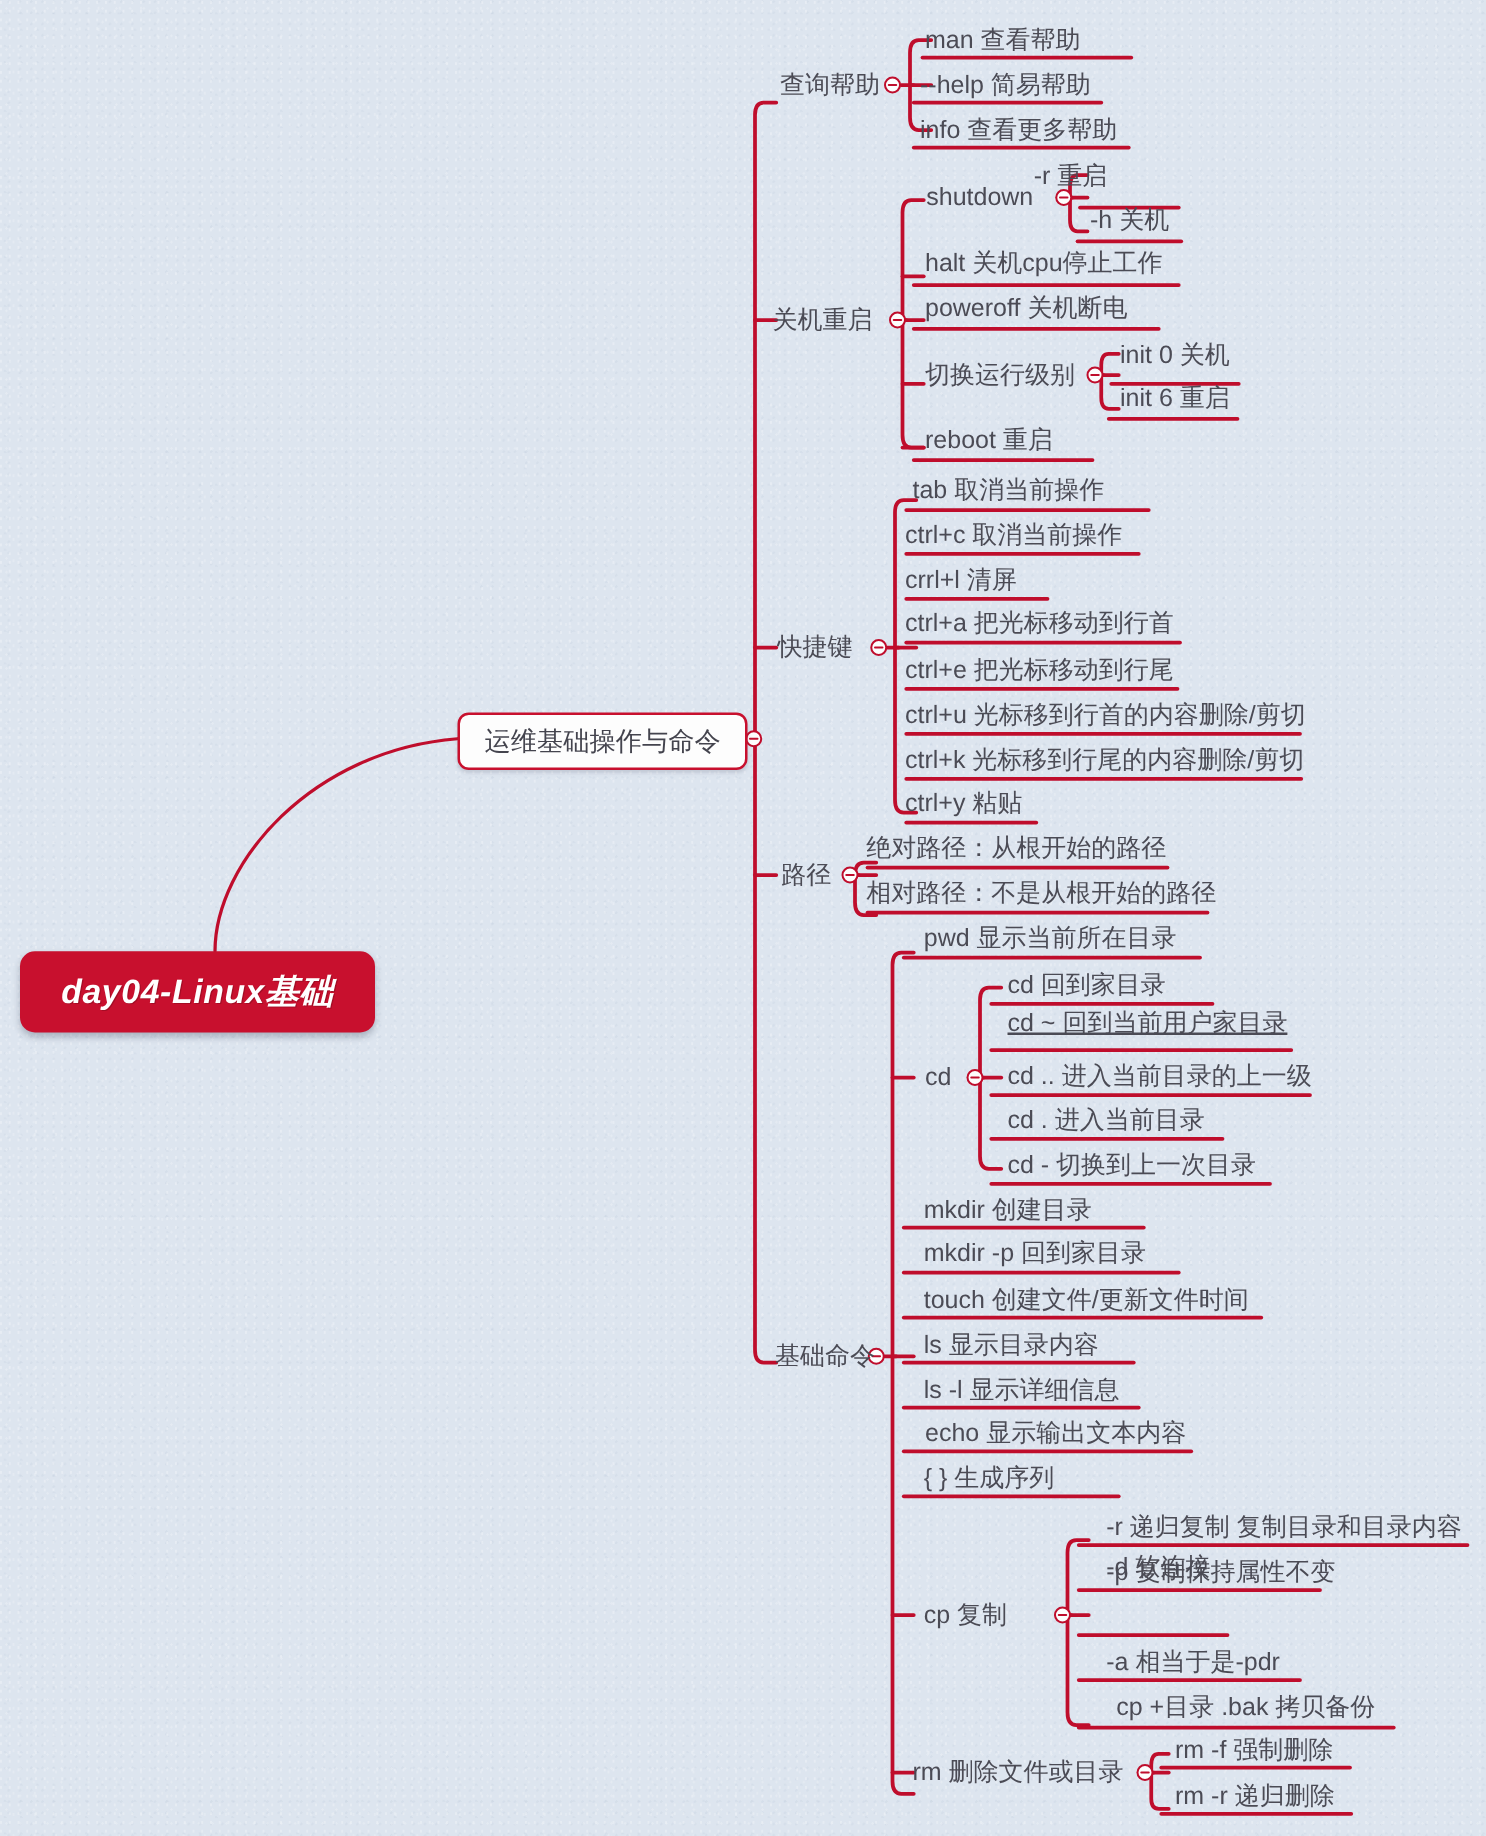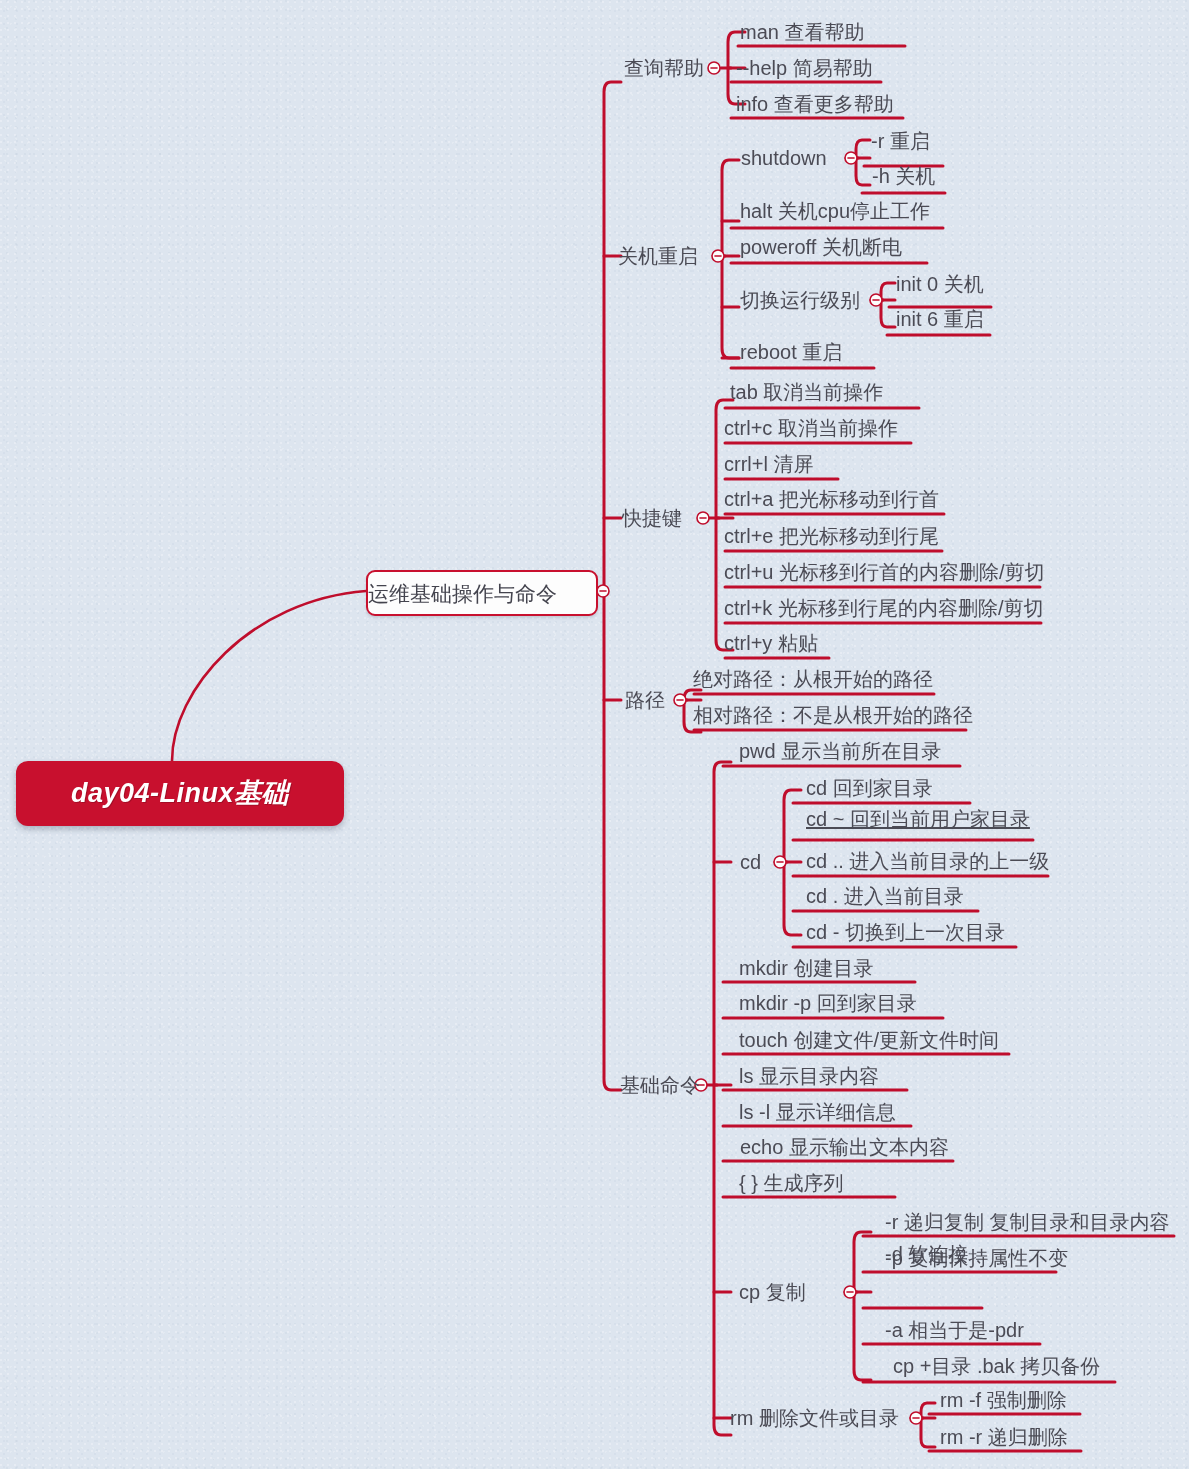--- a/index.html
+++ b/index.html
@@ -17,34 +17,34 @@
       radial-gradient(circle at 78% 14%, rgba(170,185,205,.30) 0 1px, transparent 1px),
       radial-gradient(circle at 31% 83%, rgba(170,185,205,.28) 0 1px, transparent 1px),
       radial-gradient(circle at 64% 39%, rgba(255,255,255,.40) 0 1px, transparent 1px);
     background-size:7px 7px,11px 11px,9px 9px,13px 13px,17px 17px;
   }
   #svg{position:absolute;left:0;top:0;width:1189px;height:1469px;}
   .node{position:absolute;white-space:nowrap;color:#4b4b55;line-height:1;}
 
   
   #root-node{
-    left:16px;top:761px;width:328px;height:65px;
+    left:16px;top:761px;width:284px;height:65px;
     background:#c8102e;border-radius:12px;
     box-shadow:0 3px 6px rgba(60,70,90,.33);
     display:flex;align-items:center;justify-content:center;
   }
   #root-node .txt{
     color:#fff;font-weight:bold;font-style:italic;font-size:27px;
     letter-spacing:.5px;text-shadow:1px 1px 0 rgba(0,0,0,.18);
   }
   
   #main-node{
     left:366px;top:570px;width:228px;height:42px;
     background:#fdfdfd;border:2px solid #c8102e;border-radius:9px;
-    display:flex;align-items:center;justify-content:flex-start;
+    display:flex;align-items:center;justify-content:center;
     box-shadow:0 2px 3px rgba(70,80,100,.18);
   }
   #main-node .txt{font-size:21px;color:#44444e;}
 
   
   .t{font-size:20px;}
 </style>
 </head>
 <body>
 
@@ -194,21 +194,21 @@
   <span>man 查看帮助</span></div>
 <div class="node t" style="left:736px;top:58px;">
   <span>--help  简易帮助</span></div>
 <div class="node t" style="left:736px;top:94px;">
   <span>info 查看更多帮助</span></div>
 
 <div class="node t" style="left:618px;top:246px;">
   <span>关机重启</span></div>
 <div class="node t" style="left:741px;top:148px;">
   <span>shutdown</span></div>
-<div class="node t" style="left:871px;top:131px;text-align:right;">
+<div class="node t" style="left:827px;top:131px;text-align:right;">
   <span>-r 重启</span></div>
 <div class="node t" style="left:872px;top:166px;">
   <span>-h 关机</span></div>
 <div class="node t" style="left:740px;top:201px;">
   <span>halt 关机cpu停止工作</span></div>
 <div class="node t" style="left:740px;top:237px;">
   <span>poweroff 关机断电</span></div>
 <div class="node t" style="left:740px;top:290px;">
   <span>切换运行级别</span></div>
 <div class="node t" style="left:896px;top:274px;">

